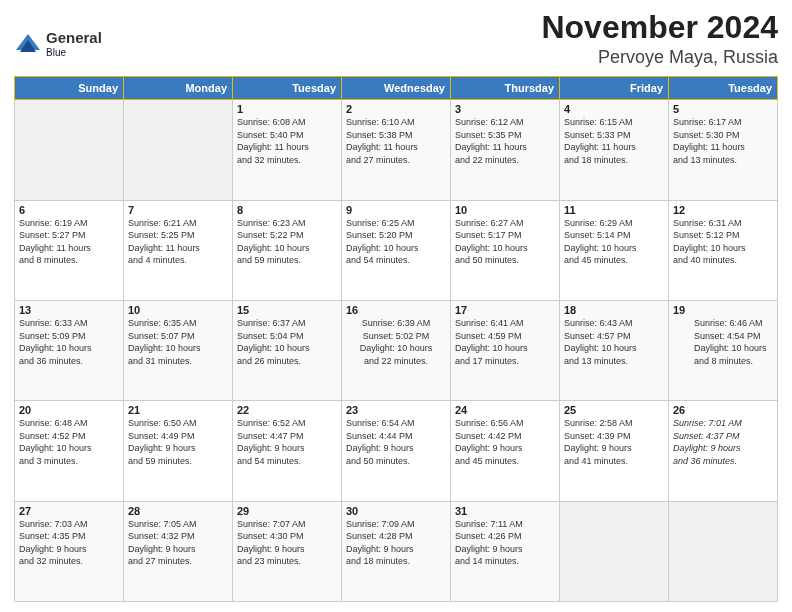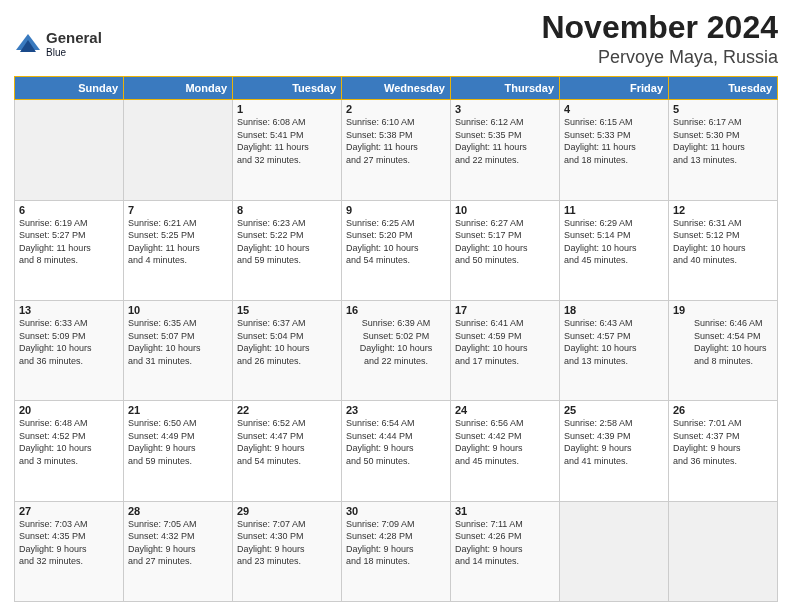--- a/index.html
+++ b/index.html
@@ -140,21 +140,21 @@
           <th>Tuesday</th>
         </tr>
     </thead>
     <tbody id="calendar-body">
     <tr>
           <td class="empty-cell"></td>
           <td class="empty-cell"></td>
           <td>
             <span class="day-num">1</span>
             <div class="day-detail" style="white-space: pre-line;">Sunrise: 6:08 AM
-Sunset: 5:41 PM
+Sunset: 5:40 PM
 Daylight: 11 hours
 and 32 minutes.</div>
           </td>
           <td>
             <span class="day-num">2</span>
             <div class="day-detail" style="white-space: pre-line;">Sunrise: 6:10 AM
 Sunset: 5:38 PM
 Daylight: 11 hours
 and 27 minutes.</div>
           </td>
@@ -320,21 +320,21 @@
           </td>
           <td>
             <span class="day-num">25</span>
             <div class="day-detail" style="white-space: pre-line;">Sunrise: 2:58 AM
 Sunset: 4:39 PM
 Daylight: 9 hours
 and 41 minutes.</div>
           </td>
           <td>
             <span class="day-num">26</span>
-            <div class="day-detail" style="white-space: pre-line;">Sunrise: 7:01 AM
+            <div class="day-detail" style="white-space: pre-line; font-style: italic;">Sunrise: 7:01 AM
 Sunset: 4:37 PM
 Daylight: 9 hours
 and 36 minutes.</div>
           </td>
         </tr>
         <tr>
           <td>
             <span class="day-num">27</span>
             <div class="day-detail" style="white-space: pre-line;">Sunrise: 7:03 AM
 Sunset: 4:35 PM

